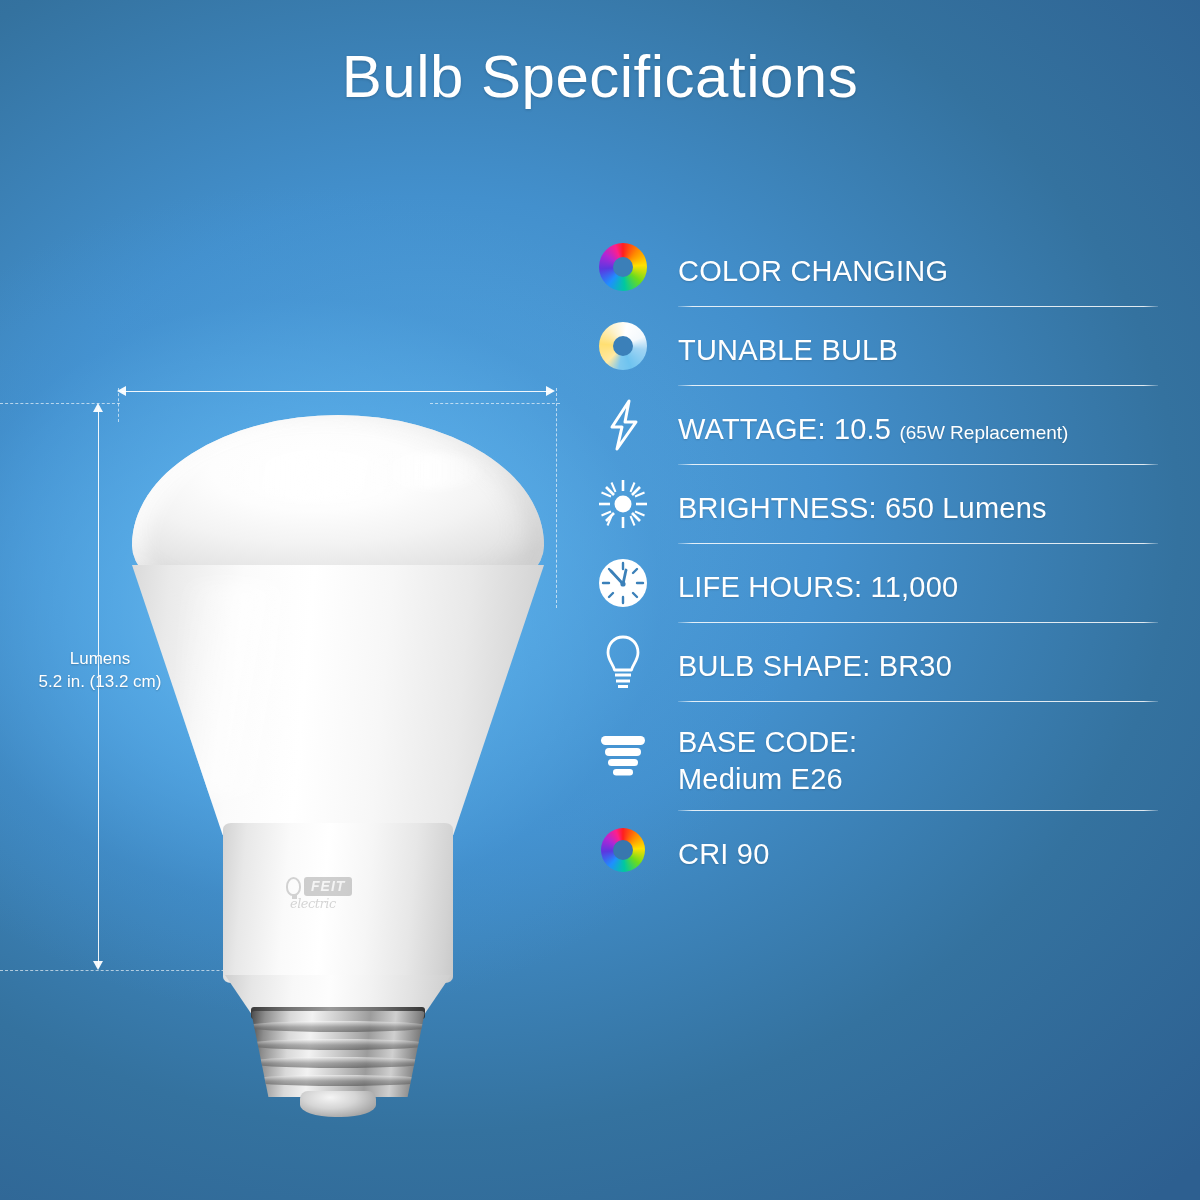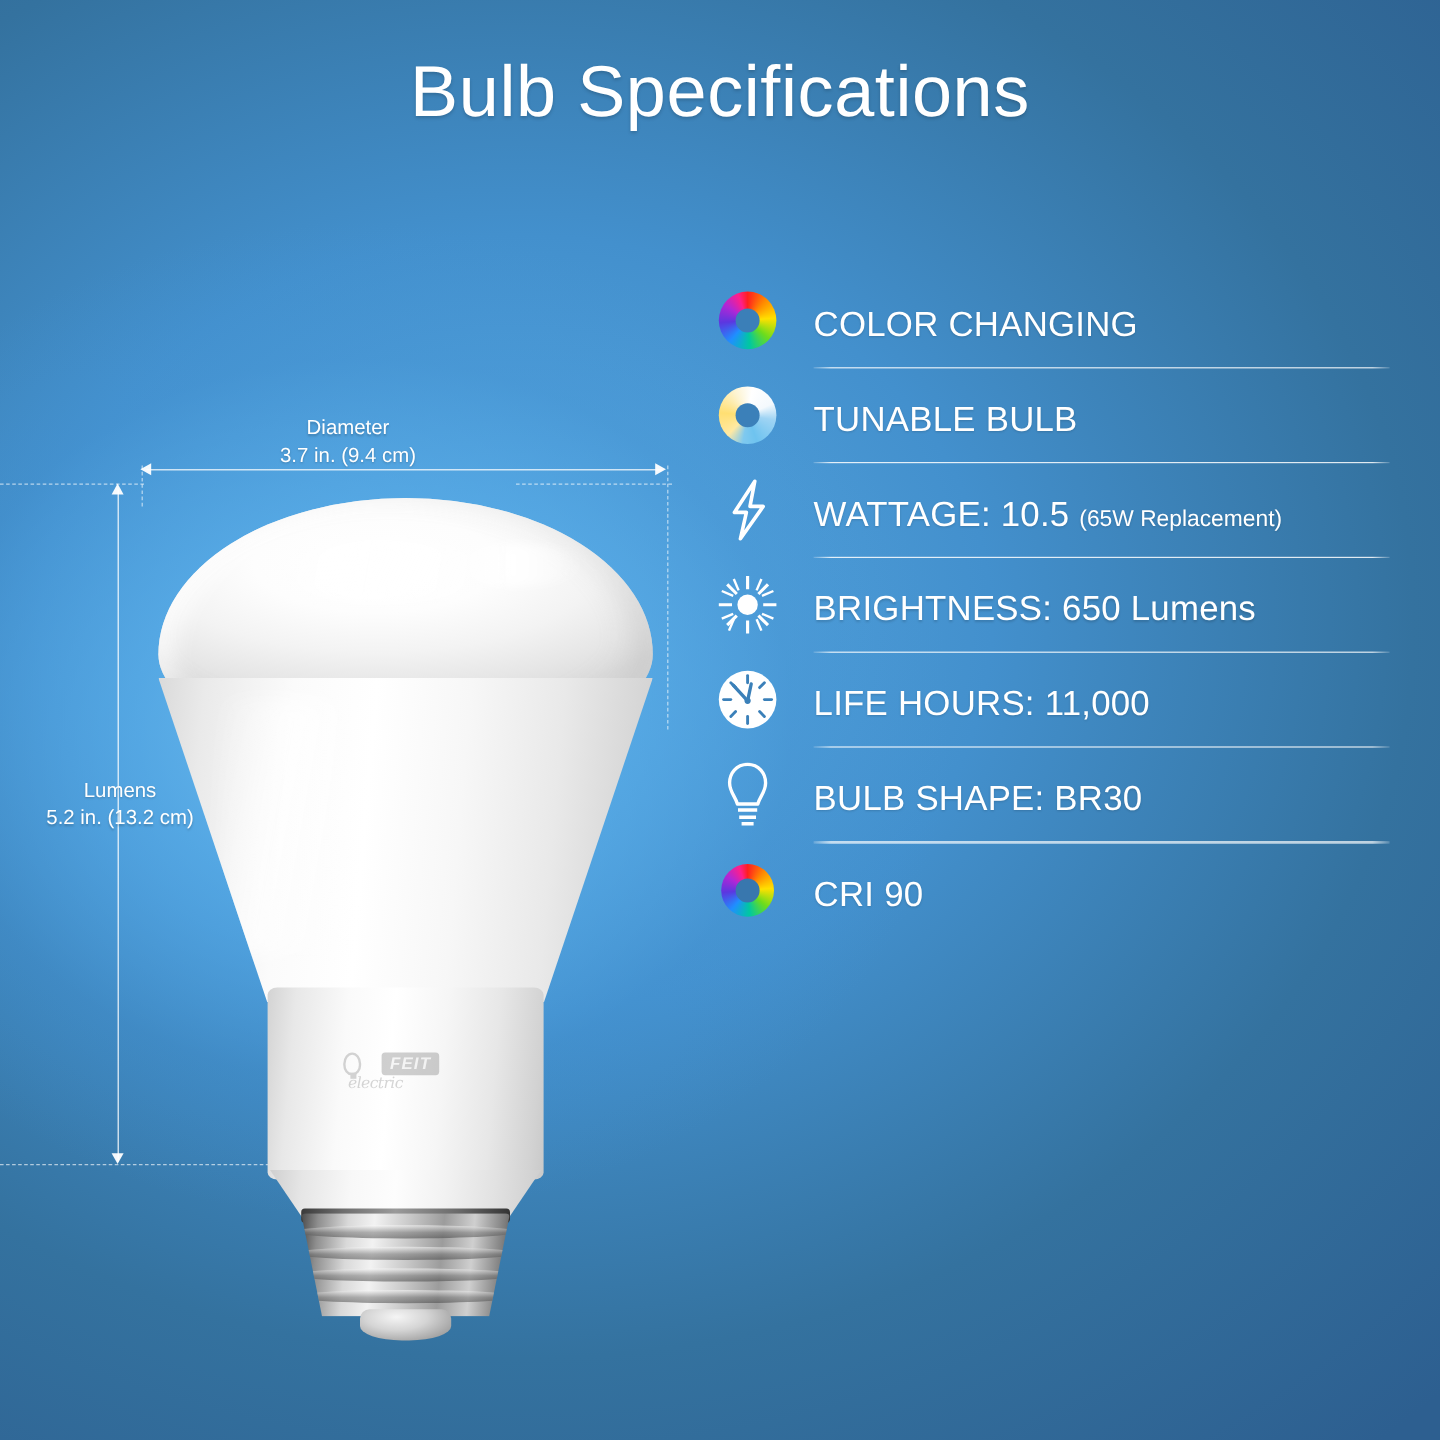--- a/index.html
+++ b/index.html
@@ -161,21 +161,21 @@
     position: absolute;
     left: 168px;
     top: 462px;
     width: 108px;
     height: 46px;
     opacity: 0.42;
   }
   .feit-row {
     display: flex;
     align-items: center;
-    gap: 17px;
+    gap: 3px;
   }
   .feit-bulbmark {
     width: 15px;
     height: 19px;
     border-radius: 50% 50% 45% 45%;
     border: 2.5px solid #9a9a9a;
     box-sizing: border-box;
     position: relative;
   }
   .feit-bulbmark::after {
@@ -395,24 +395,20 @@
     <div class="guide-v-dash" style="left:118px; top:58px;  height:34px;"></div>
     <div class="guide-v-dash" style="left:556px; top:58px;  height:220px;"></div>
     <div class="guide-h-dash" style="left:0px;   top:640px; width:300px;"></div>
     <div class="guide-v-dash" style="left:251px; top:600px; height:70px;"></div>
     <div class="guide-v-dash" style="left:425px; top:600px; height:70px;"></div>
 
     <div class="arrow-line-h" style="left:122px; top:61px; width:430px;"></div>
     <div class="ah ah-left" style="left:117px; top:56px;"></div>
     <div class="ah ah-right" style="left:546px; top:56px;"></div>
 
-    <div class="dim-label" style="left:190px; top:16px; width:200px;">
-      <span>Diameter</span><br>
-      <span>3.7 in. (9.4 cm)</span>
-    </div>
 
     <div class="arrow-line-v" style="left:98px; top:78px; height:560px;"></div>
     <div class="av av-up" style="left:93px; top:73px;"></div>
     <div class="av av-down" style="left:93px; top:631px;"></div>
 
     <div class="dim-label" style="left:10px; top:318px; width:180px;">
       <span>Lumens</span><br>
       <span>5.2 in. (13.2 cm)</span>
     </div>
 
@@ -545,20 +541,36 @@
           <path d="M18 2 C8.5 2 3 9.5 3 17.5 C3 25 8 29 9.5 35 L26.5 35 C28 29 33 25 33 17.5 C33 9.5 27.5 2 18 2 Z" stroke="#ffffff" stroke-width="2.8" stroke-linejoin="round"></path>
           <line x1="10" y1="40" x2="26" y2="40" stroke="#ffffff" stroke-width="3"></line>
           <line x1="11" y1="46" x2="25" y2="46" stroke="#ffffff" stroke-width="3"></line>
           <line x1="13" y1="51.5" x2="23" y2="51.5" stroke="#ffffff" stroke-width="3"></line>
         </svg>
       </div>
       <div class="spec-text">BULB SHAPE: BR30</div>
     </div>
     <div class="spec-divider"></div>
 
+    <div class="spec-row" style="min-height:108px;">
+      <div class="spec-icon">
+        <svg class="icon-svg" width="50" height="46" viewBox="0 0 50 46">
+          <g fill="#ffffff">
+            <rect x="3" y="3" width="44" height="9" rx="4.5"></rect>
+            <rect x="7" y="15" width="36" height="8" rx="4"></rect>
+            <rect x="10" y="26" width="30" height="7" rx="3.5"></rect>
+            <rect x="15" y="36" width="20" height="6.5" rx="3.2"></rect>
+          </g>
+        </svg>
+      </div>
+      <div class="spec-text">
+        <div>BASE CODE:</div>
+        <div>Medium E26</div>
+      </div>
+    </div>
     <div class="spec-divider"></div>
 
     <div class="spec-row">
       <div class="spec-icon">
         <div class="ring ring-rainbow ring-cri" style="width:44px;height:44px;"></div>
       </div>
       <div class="spec-text">CRI 90</div>
     </div>
 
   </div>

